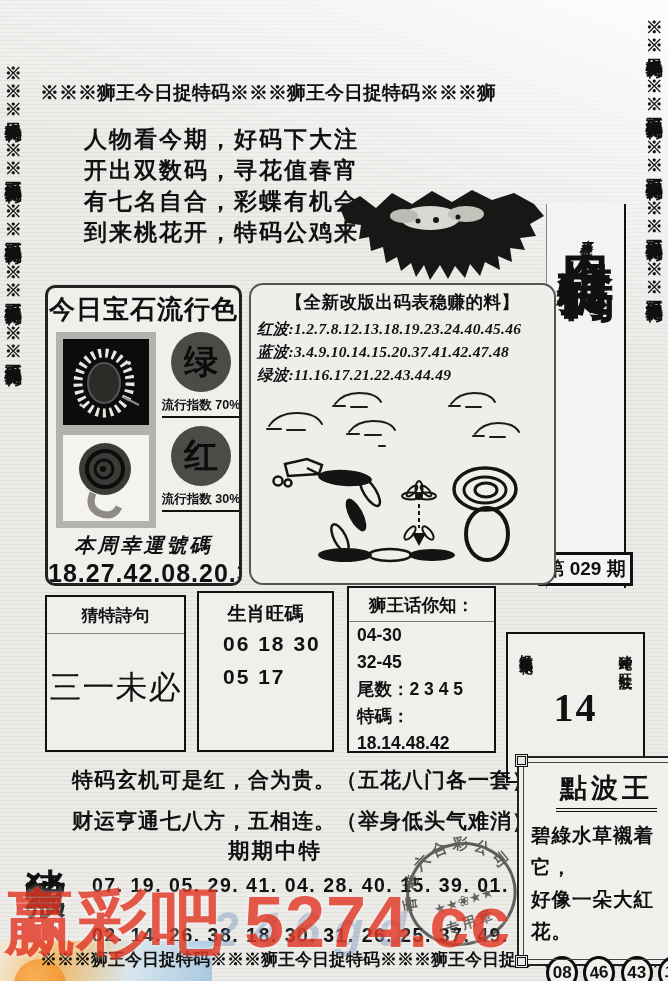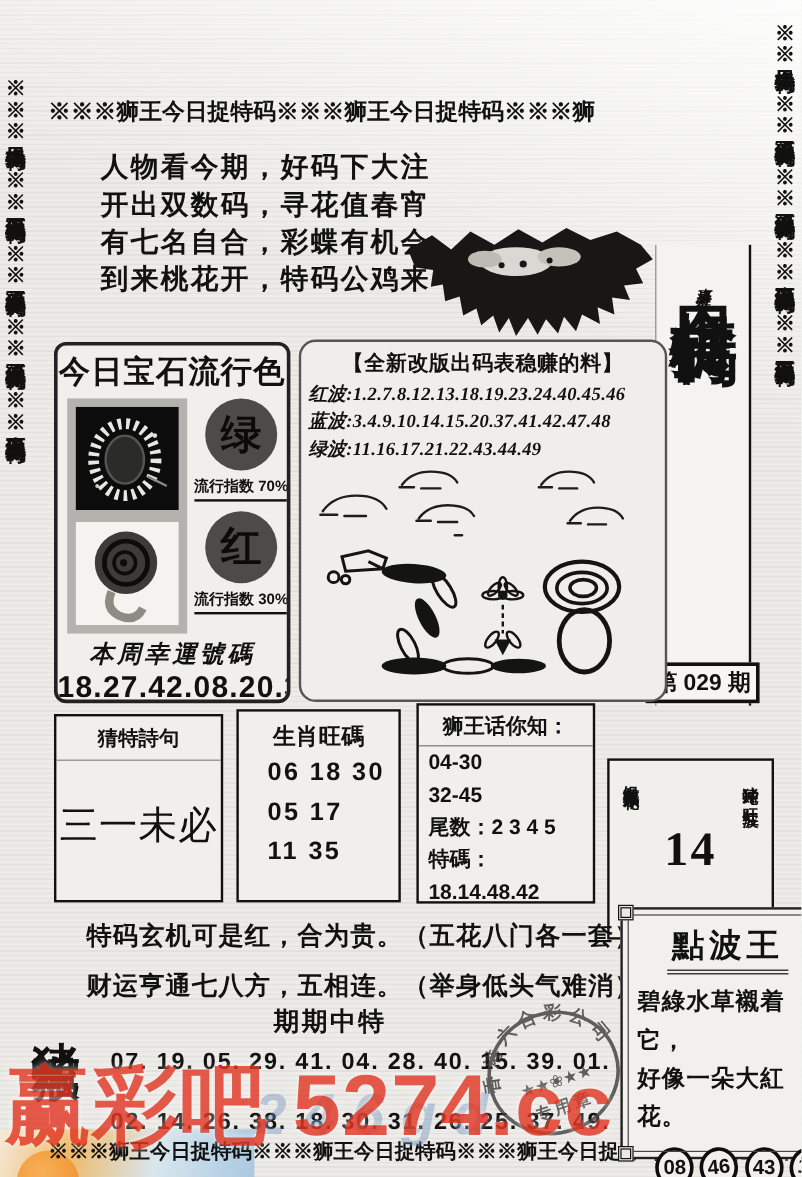--- a/index.html
+++ b/index.html
@@ -256,21 +256,20 @@
 
   <div class="abs row-box" id="guess-box">
     <div class="box-title" id="guess-title">猜特詩句</div>
     <div id="guess-text">三一未必</div>
   </div>
 
   <div class="abs row-box" id="zodiac-box">
     <div class="box-title" id="zodiac-title">生肖旺碼</div>
     <div class="zodiac-row">06 18 30</div>
     <div class="zodiac-row">05 17</div>
-    <div class="zodiac-row">11 35</div>
   </div>
 
   <div class="abs row-box" id="tips-box">
     <div class="box-title" id="tips-title">狮王话你知：</div>
     <div class="tips-line">04-30</div>
     <div class="tips-line">32-45</div>
     <div class="tips-line">尾数：2 3 4 5</div>
     <div class="tips-line">特碼：18.14.48.42</div>
   </div>
 

